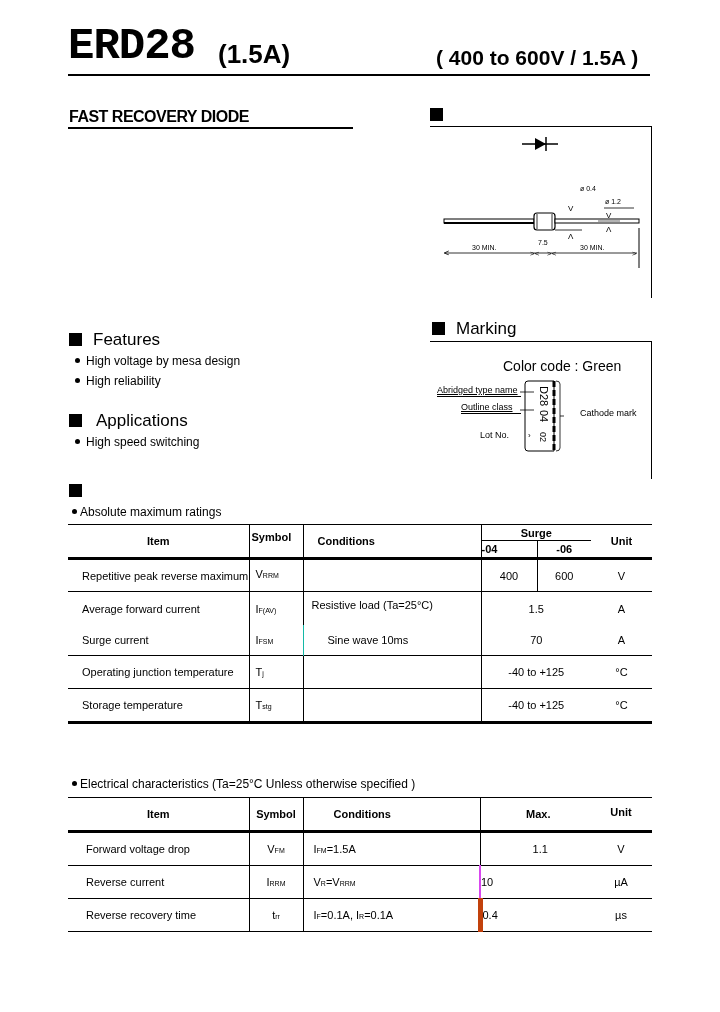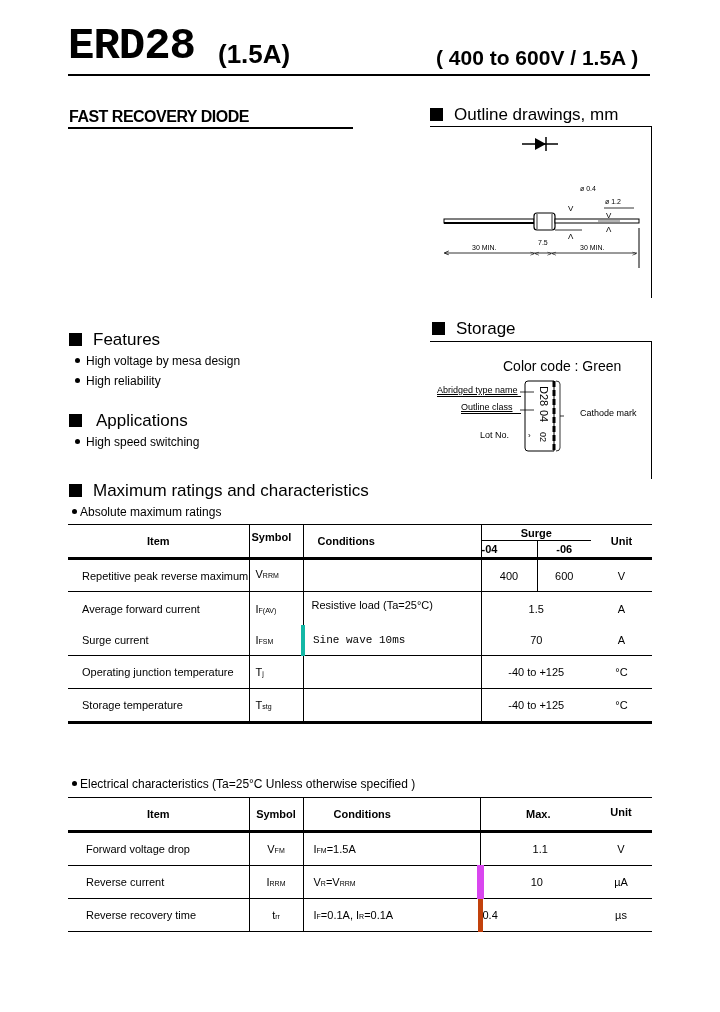--- a/index.html
+++ b/index.html
@@ -27,21 +27,21 @@
 <body>
 
 <div class="abs title-main">ERD28</div>
 <div class="abs title-sub">(1.5A)</div>
 <div class="abs title-right">( 400 to 600V / 1.5A )</div>
 <div class="abs rule-top"></div>
 <div class="abs sub-title">FAST RECOVERY  DIODE</div>
 <div class="abs sub-rule"></div>
 
 <div class="abs sec-head" style="left:430px;top:105px;">
-  <span class="sq"></span><span>Outline drawings,  mm</span>
+  <span class="sq"></span>
 </div>
 <div class="abs box-line-h" style="left:430px;top:126px;width:222px;"></div>
 <div class="abs box-line-v" style="left:651px;top:126px;height:172px;"></div>
 
 <svg class="abs" style="left:430px;top:128px;" width="222" height="170">
 
   <g>
     <line x1="92" y1="16" x2="128" y2="16" stroke="#000" stroke-width="1.5"></line>
     <polygon points="105,10 105,22 116,16" fill="#000"></polygon>
     <line x1="116" y1="9" x2="116" y2="23" stroke="#000" stroke-width="1.5"></line>
@@ -83,21 +83,21 @@
 </div>
 <div class="abs bullet" style="left:75px;top:354px;"><span class="dot"></span><span>High voltage by mesa design</span></div>
 <div class="abs bullet" style="left:75px;top:374px;"><span class="dot"></span><span>High reliability</span></div>
 
 <div class="abs sec-head" style="left:69px;top:411px;">
   <span class="sq" style="margin-right:14px;"></span><span>Applications</span>
 </div>
 <div class="abs bullet" style="left:75px;top:435px;"><span class="dot"></span><span>High speed switching</span></div>
 
 <div class="abs sec-head" style="left:432px;top:319px;">
-  <span class="sq"></span><span>Storage</span>
+  <span class="sq"></span><span>Marking</span>
 </div>
 <div class="abs box-line-h" style="left:430px;top:341px;width:222px;"></div>
 <div class="abs box-line-v" style="left:651px;top:341px;height:138px;"></div>
 
 <div class="abs" style="left:503px;top:358px;font-size:14px;">Color code : Green</div>
 <div class="abs" style="left:437px;top:385px;font-size:9px;text-decoration:underline;">Abridged type name</div>
 <div class="abs" style="left:461px;top:402px;font-size:9px;text-decoration:underline;">Outline class</div>
 <div class="abs" style="left:480px;top:430px;font-size:9px;">Lot No.</div>
 <div class="abs" style="left:580px;top:408px;font-size:9px;">Cathode mark</div>
 
@@ -110,21 +110,21 @@
   <text x="0" y="0" font-size="11" font-family="Liberation Sans, sans-serif" transform="translate(20,30) rotate(90)">04</text>
   <text x="0" y="0" font-size="9" font-family="Liberation Sans, sans-serif" transform="translate(20,52) rotate(90)">02</text>
   <line x1="-10" y1="12" x2="14" y2="12" stroke="#000" stroke-width="0.8"></line>
   <line x1="-10" y1="30" x2="14" y2="30" stroke="#000" stroke-width="0.8"></line>
   <text x="8" y="58" font-size="8" font-family="Liberation Sans, sans-serif">›</text>
 </svg>
 <div class="abs box-line-h" style="left:437px;top:396px;width:84px;"></div>
 <div class="abs box-line-h" style="left:461px;top:413px;width:60px;"></div>
 
 <div class="abs sec-head" style="left:69px;top:481px;">
-  <span class="sq"></span><span>Maximum ratings and characteristics</span>
+  <span class="sq"></span>
 </div>
 <div class="abs bullet" style="left:72px;top:505px;"><span class="dot" style="margin-right:3px;"></span><span>Absolute maximum ratings</span></div>
 
 <table class="spec" style="left:68px;top:524px;width:584px;">
   <colgroup>
     <col style="width:181px">
       <col style="width:54px">
       <col style="width:178px">
       <col style="width:56px">
       <col style="width:54px">
@@ -153,21 +153,21 @@
   <tr>
     <td style="height:33px;padding-left:14px;">Average forward current</td>
     <td style="border-left:1px solid #000;padding-left:6px;"><span>I</span><span class="sub-sc">F(AV)</span></td>
     <td style="border-left:1px solid #000;padding-left:8px;vertical-align:top;padding-top:7px;">Resistive load  (Ta=25°C)</td>
     <td colspan="2" style="border-left:1px solid #000;text-align:center;">1.5</td>
     <td style="text-align:center;">A</td>
   </tr>
   <tr style="border-bottom:1px solid #000;">
     <td style="height:30px;padding-left:14px;">Surge current</td>
     <td style="border-left:1px solid #000;padding-left:6px;"><span>I</span><span class="sub-sc">FSM</span></td>
-    <td style="border-left:4px solid #14b8a6;padding-left:8px;font-family:Liberation Mono, monospace;">Sine  wave  10ms</td>
+    <td style="border-left:1px solid #14b8a6;padding-left:24px;">Sine  wave  10ms</td>
     <td colspan="2" style="border-left:1px solid #000;text-align:center;">70</td>
     <td style="text-align:center;">A</td>
   </tr>
   <tr style="border-bottom:1px solid #000;">
     <td style="height:32px;padding-left:14px;">Operating junction temperature</td>
     <td style="border-left:1px solid #000;padding-left:6px;"><span>T</span><span class="sub-sc">j</span></td>
     <td style="border-left:1px solid #000;"></td>
     <td colspan="2" style="border-left:1px solid #000;text-align:center;">-40  to +125</td>
     <td style="text-align:center;">°C</td>
   </tr>
@@ -203,21 +203,21 @@
     <td style="height:32px;padding-left:18px;">Forward voltage drop</td>
     <td style="border-left:1px solid #000;text-align:center;"><span>V</span><span class="sub-sc">FM</span></td>
     <td style="border-left:1px solid #000;padding-left:10px;"><span>I</span><span class="sub-sc">FM</span><span>=1.5A</span></td>
     <td style="border-left:1px solid #000;text-align:center;padding-left:10px;">1.1</td>
     <td style="text-align:center;">V</td>
   </tr>
   <tr style="border-bottom:1px solid #000;">
     <td style="height:32px;padding-left:18px;">Reverse current</td>
     <td style="border-left:1px solid #000;text-align:center;"><span>I</span><span class="sub-sc">RRM</span></td>
     <td style="border-left:1px solid #000;padding-left:10px;"><span>V</span><span class="sub-sc">R</span><span>=V</span><span class="sub-sc">RRM</span></td>
-    <td style="border-left:7px solid #d946ef;text-align:center;margin-left:24px;">10</td>
+    <td style="border-left:2px solid #d946ef;text-align:left;margin-left:24px;">10</td>
     <td style="text-align:center;">µA</td>
   </tr>
   <tr style="border-bottom:1px solid #000;">
     <td style="height:32px;padding-left:18px;">Reverse recovery time</td>
     <td style="border-left:1px solid #000;text-align:center;"><span>t</span><span class="sub-sc">rr</span></td>
     <td style="border-left:1px solid #000;padding-left:10px;"><span>I</span><span class="sub-sc">F</span><span>=0.1A, I</span><span class="sub-sc">R</span><span>=0.1A</span></td>
     <td style="border-left:5px solid #c2410c;text-align:left;">0.4</td>
     <td style="text-align:center;">µs</td>
   </tr>
 </tbody>

